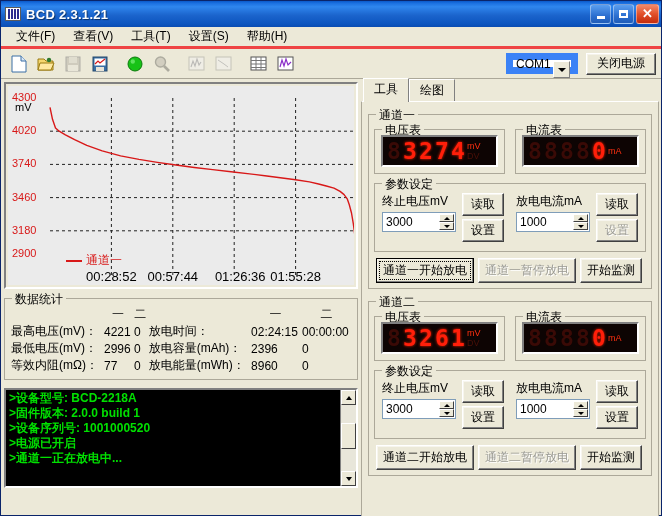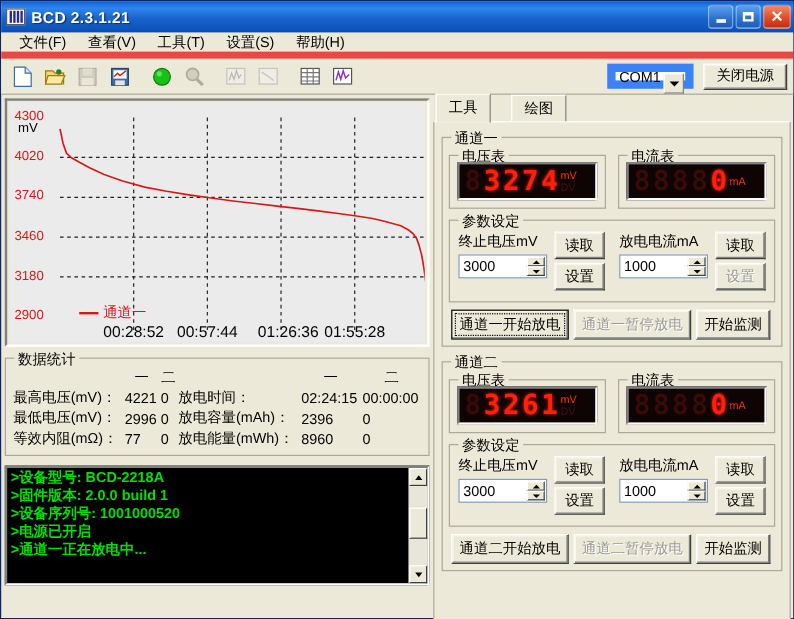--- a/index.html
+++ b/index.html
@@ -52,21 +52,21 @@
   .tb-btn.close { background: linear-gradient(to bottom, #f38a6a, #e2502a 50%, #c32c0c); width:23px;}
   .glyph-min { width:8px; height:3px; background:#fff; margin-top:6px; }
   .glyph-max { width:9px; height:8px; border:2px solid #fff; border-top-width:3px; }
   .glyph-x { font-size:13px; line-height:1; margin-top:-2px; font-family:"Liberation Sans",sans-serif;}
 
   
   .menubar {
     height: 22px; background: #ece9d8;
     display: flex; align-items: center;
     padding-left: 6px; font-size: 12px; color: #000;
-    border-bottom: 6px solid #ef4444;
+    border-bottom: 3px solid #ef4444;
   }
   .menubar span { padding: 2px 9px; cursor: default; }
 
   
   .toolbar {
     height: 30px; background: #ece9d8;
     display: flex; align-items: center; padding: 0 5px;
     border-bottom: 1px solid #aca899;
     position: relative;
   }
@@ -191,21 +191,21 @@
   .sb-track{flex:1;width:15px;background:#e8e6da;}
   .sb-thumb{width:15px;height:26px;background:#ece9d8;border:1px solid #fff;border-right-color:#404040;border-bottom-color:#404040;margin-top:18px;}
 
   
   .tabrow { display:flex; height:20px; align-items:flex-end; padding-left:2px;}
   .tab {
     padding: 2px 10px 2px 10px;
     font-size:12px; background:#ece9d8;
     border:1px solid #fff; border-right-color:#808080; border-bottom:none;
     border-top-color:#fff; border-left-color:#fff;
-    margin-right:17px;
+    margin-right:0;
     position:relative;
   }
   .tab.active { font-weight:normal; padding-bottom:4px; margin-bottom:-1px; background:#ece9d8; z-index:2;}
   .tabpanel {
     border:1px solid #aca899;
     border-top-color:#fff;
     padding: 6px 6px;
     height: 433px;
     background:#ece9d8;
   }
@@ -407,21 +407,21 @@
           <div class="unit-mv">mV</div>
           <div class="legend">
             <span class="ln"></span>
             <span>通道一</span>
           </div>
         <div class="ylab" style="top: 5px;">4300</div>
             <div class="ylab" style="top: 38.2px;">4020</div>
             <div class="ylab" style="top: 71.4px;">3740</div>
             <div class="ylab" style="top: 104.6px;">3460</div>
             <div class="ylab" style="top: 137.8px;">3180</div>
-            <div class="ylab" style="top: 171px;">2900</div>
+            <div class="ylab" style="top: 161px;">2900</div>
             <div class="xlab" style="left: 103.4px;">00:28:52</div>
             <div class="xlab" style="left: 164.8px;">00:57:44</div>
             <div class="xlab" style="left: 226.2px; padding-left: 12px;">01:26:36</div>
             <div class="xlab" style="left: 287.6px;">01:55:28</div>
           </div>
       </div>
 
       <div class="group stats">
         <div class="glabel">数据统计</div>
         <table>

